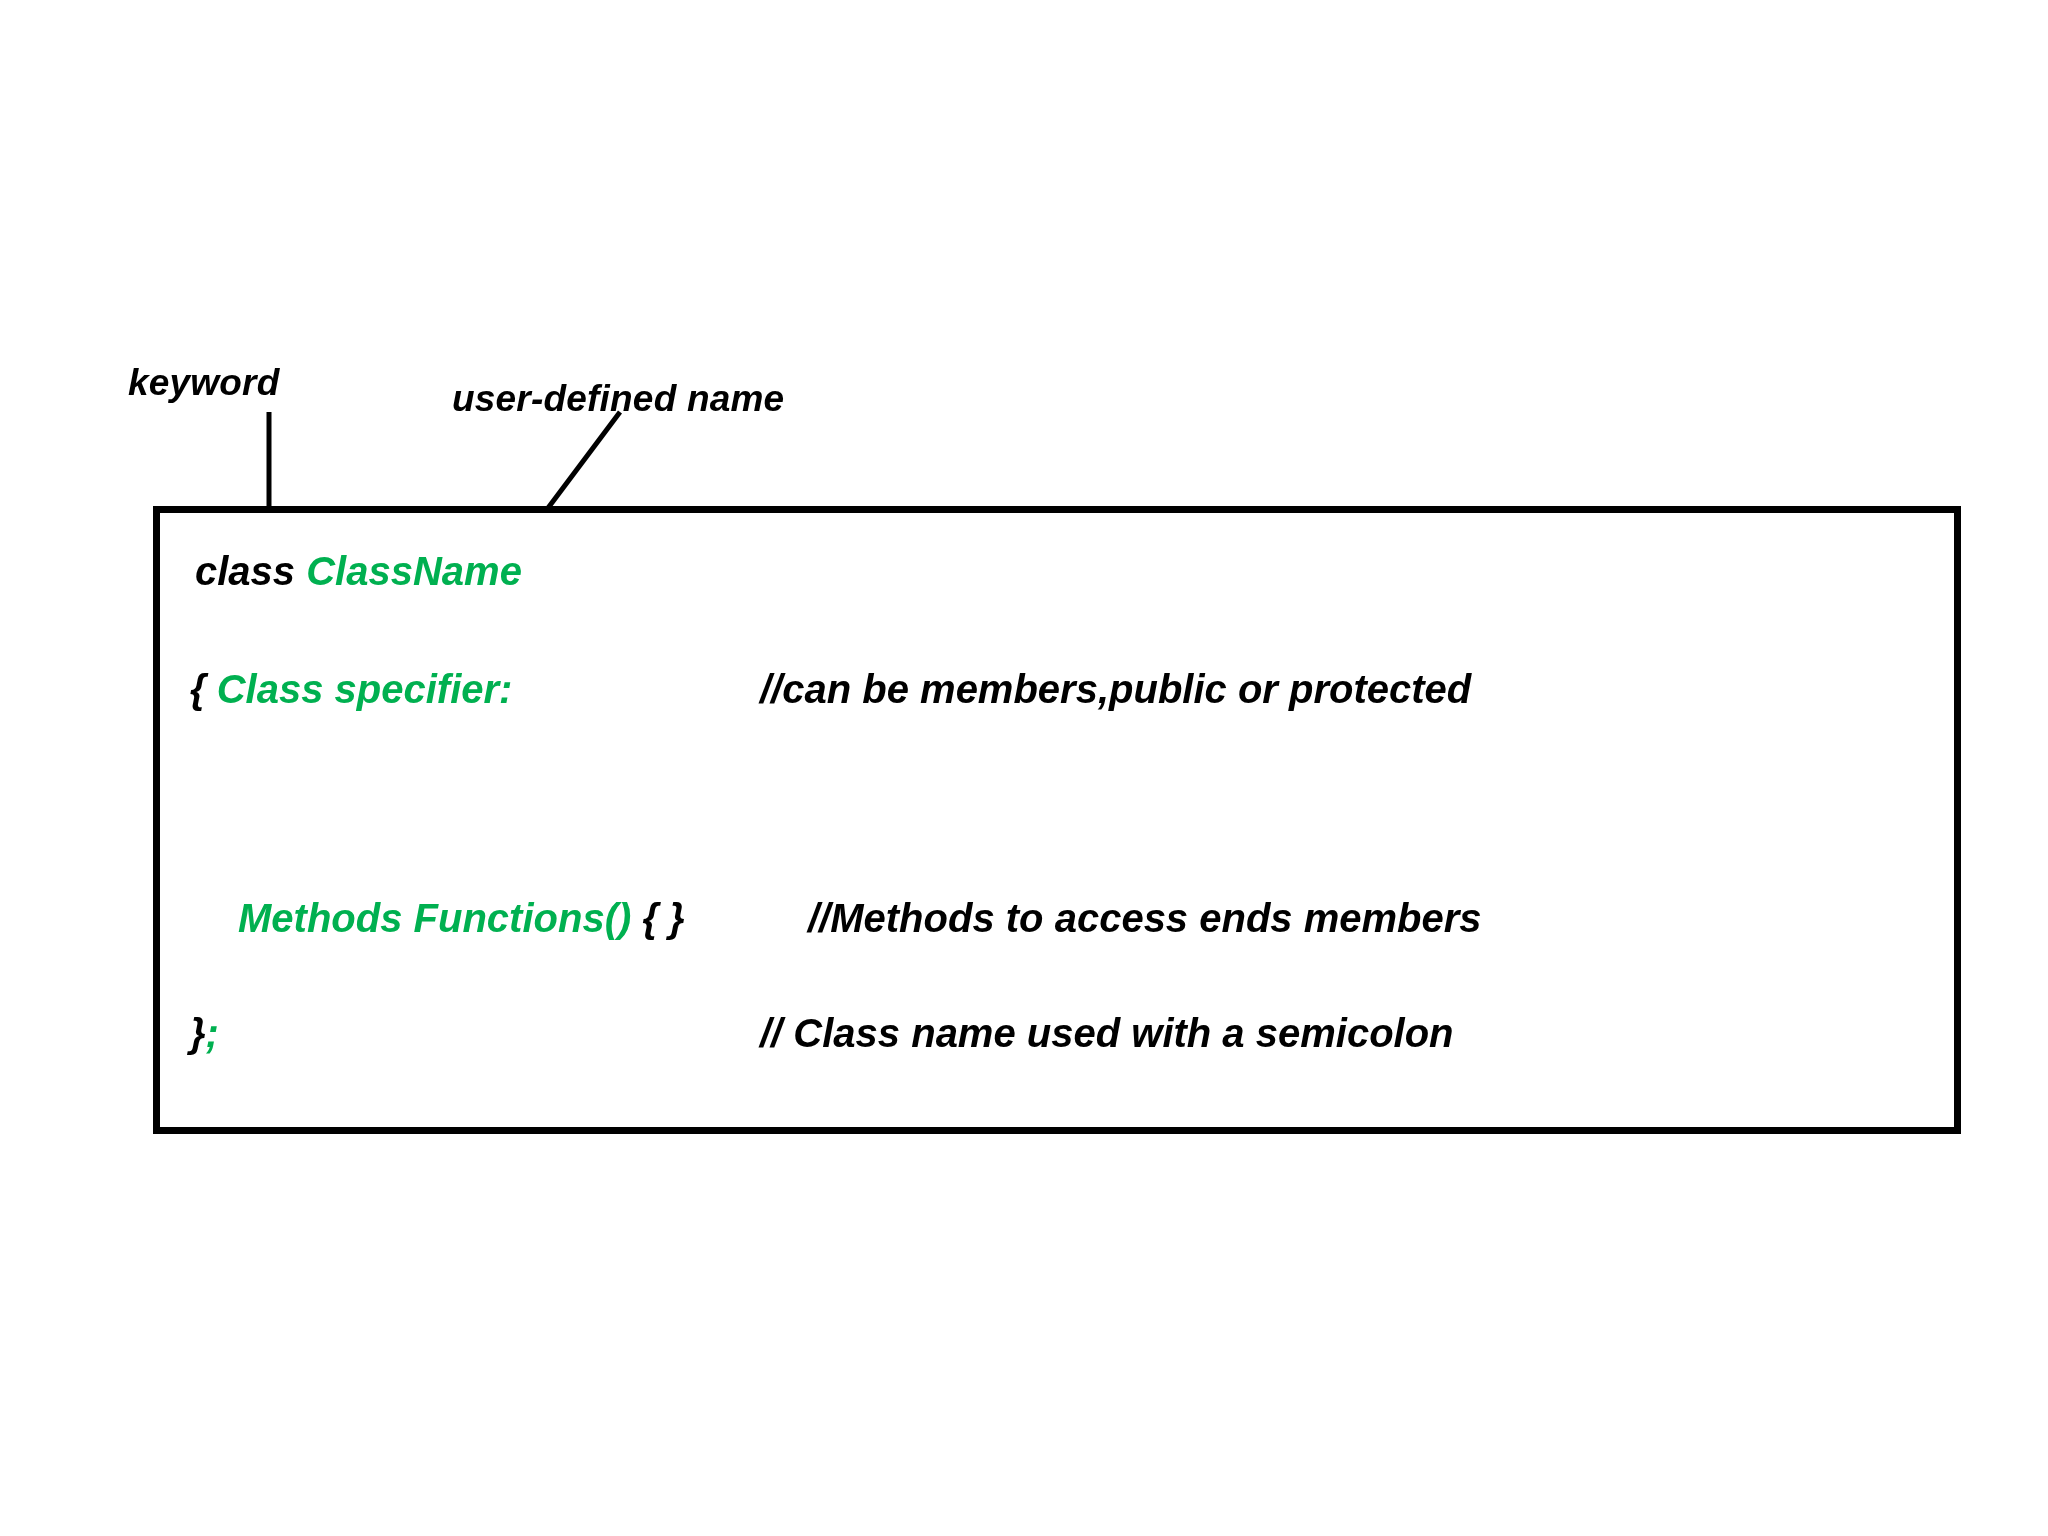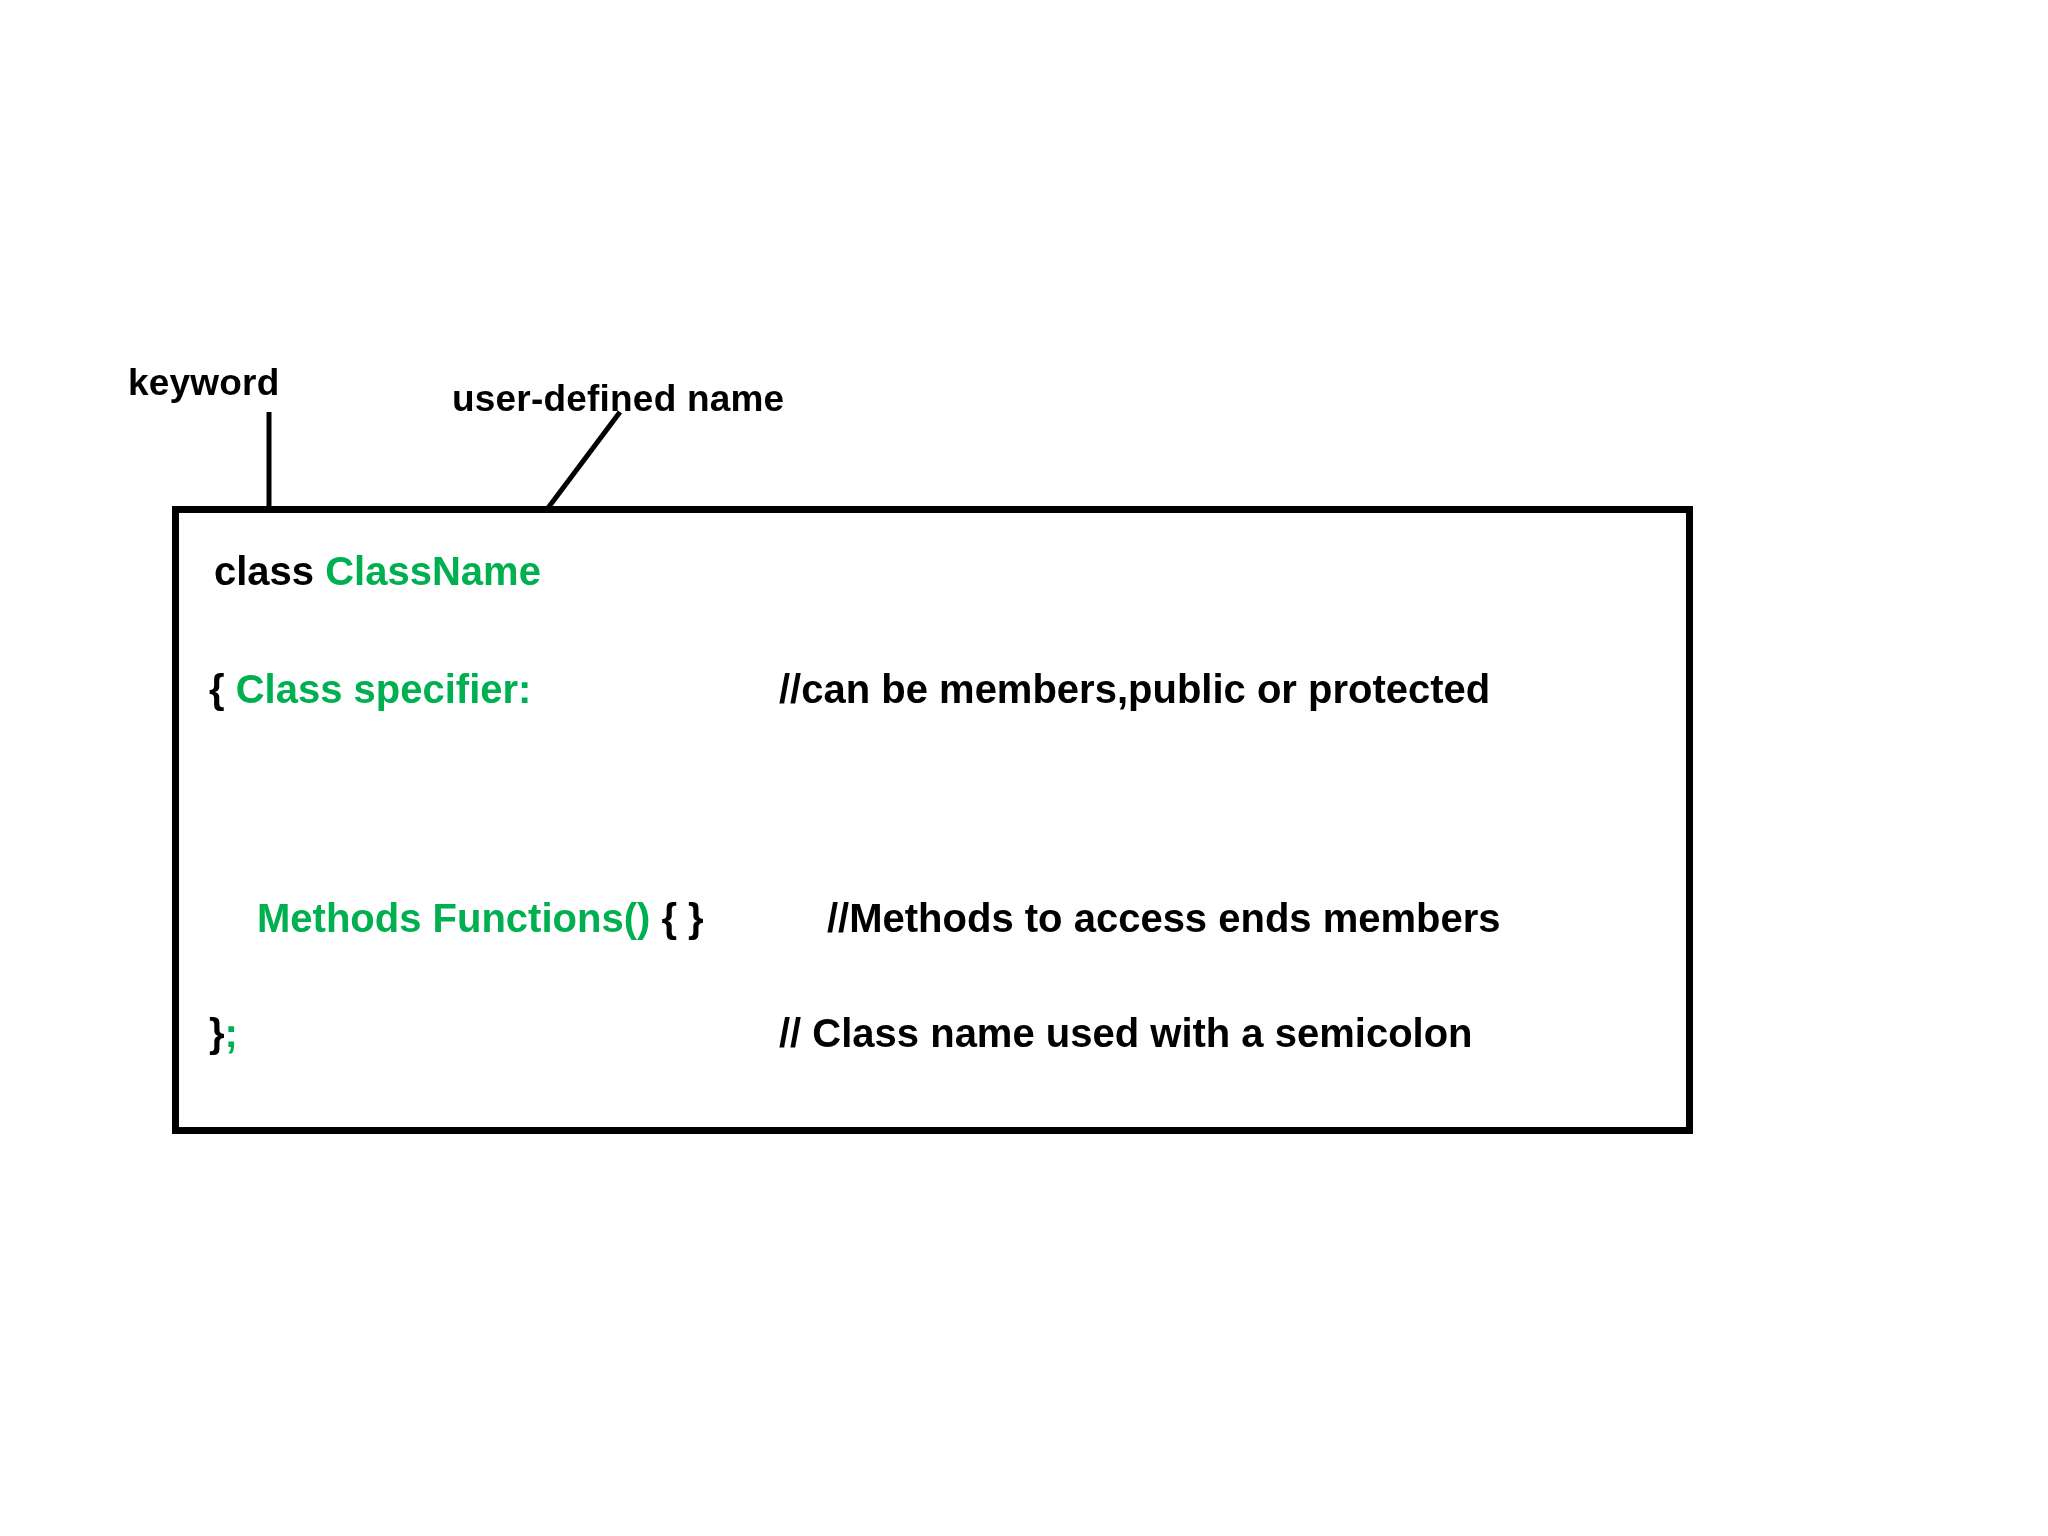--- a/index.html
+++ b/index.html
@@ -15,20 +15,21 @@
     font-family: "Liberation Sans", sans-serif;
     -webkit-font-smoothing: antialiased;
   }
 
   #canvas {
     position: absolute;
     left: 0;
     top: 0;
     width: 2048px;
     height: 1536px;
+    font-style: italic;
   }
 
   
   .callout {
     position: absolute;
     font-family: "Liberation Sans", sans-serif;
     font-weight: bold;
     font-size: 37px;
     color: #000000;
     letter-spacing: 0.2px;
@@ -44,23 +45,23 @@
     left: 0;
     top: 0;
     width: 2048px;
     height: 1536px;
     pointer-events: none;
   }
 
   
   #code-box {
     position: absolute;
-    left: 172px;
+    left: 153px;
     top: 506px;
-    width: 1521px;
+    width: 1808px;
     height: 628px;
     box-sizing: border-box;
     border: 7px solid #000000;
     background: #ffffff;
   }
 
   .code-line {
     position: absolute;
     white-space: nowrap;
     font-family: "Liberation Sans", sans-serif;

